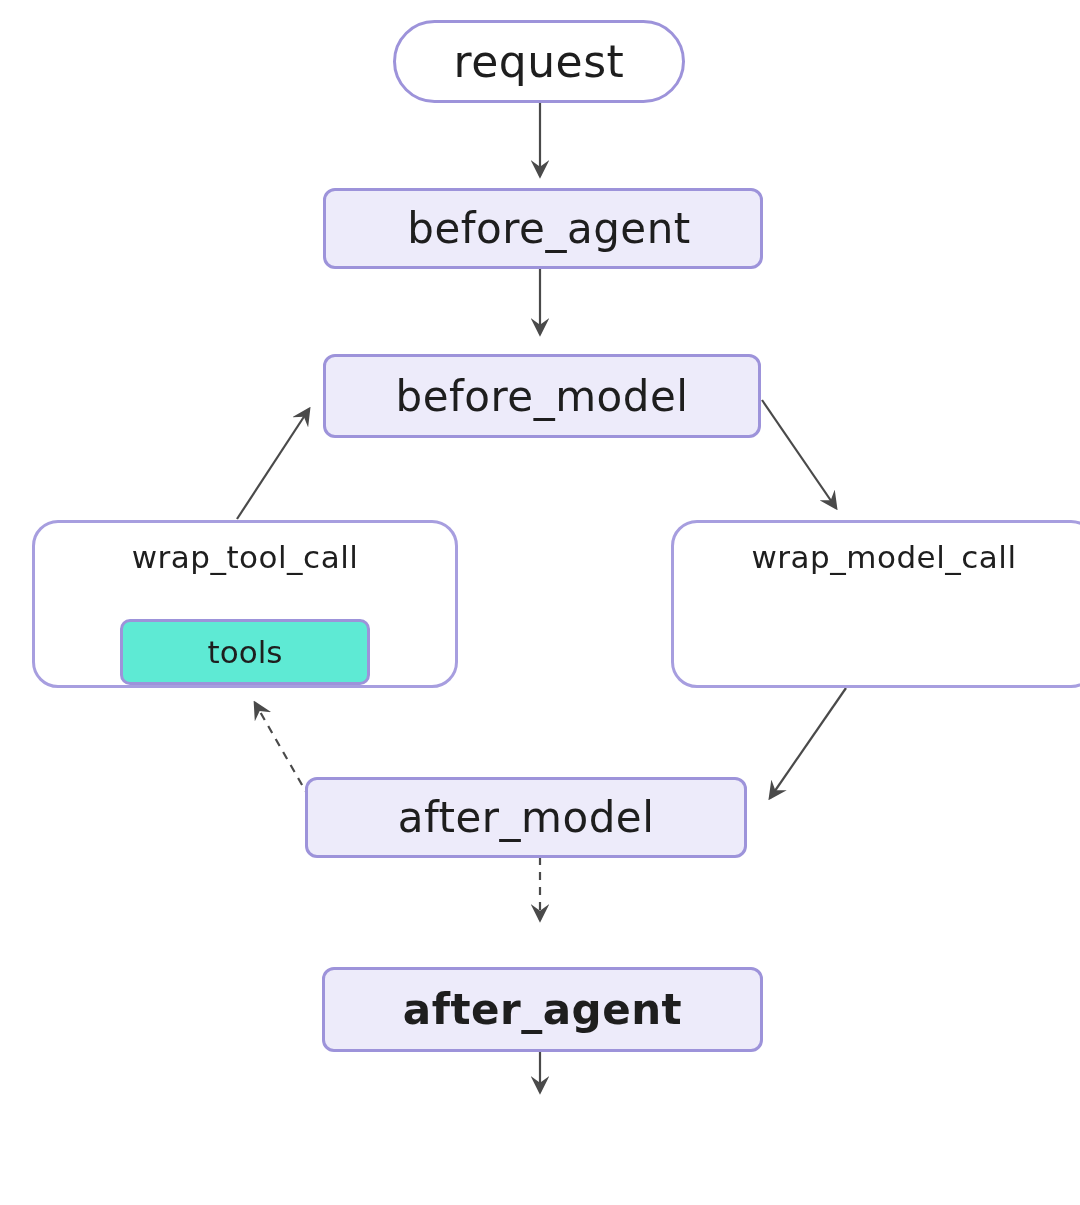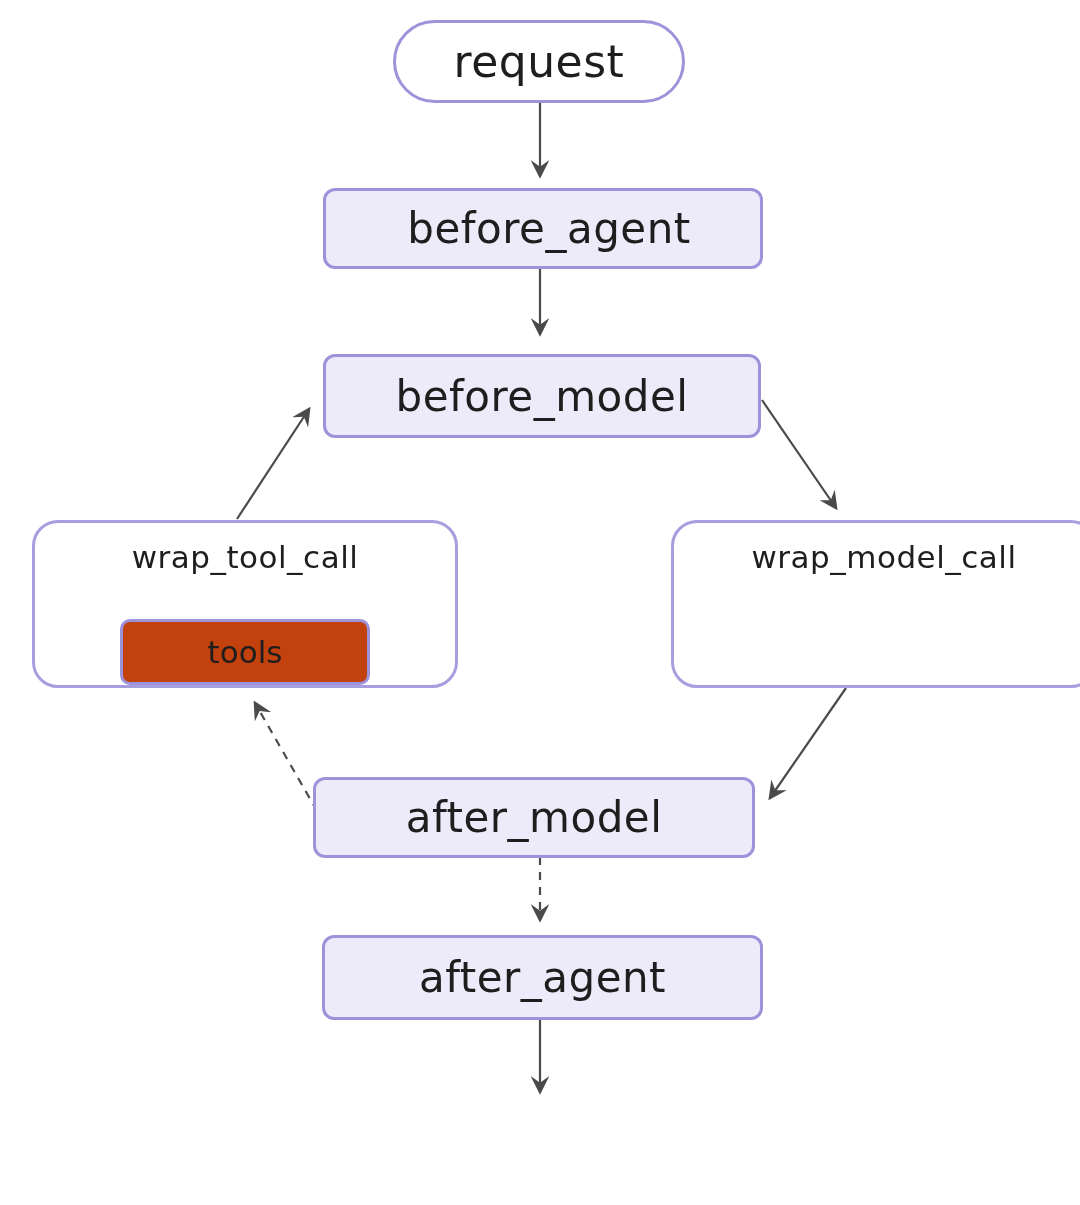--- a/index.html
+++ b/index.html
@@ -59,21 +59,21 @@
     margin-bottom: 12px;
     white-space: nowrap;
   }
   .inner-node {
     display: flex;
     align-items: center;
     justify-content: center;
     box-sizing: border-box;
     width: 250px;
     height: 66px;
-    background: #c2410c;
+    background: #5eead4;
     border: 3px solid #9d93da;
     border-radius: 10px;
     font-size: 31px;
     white-space: nowrap;
   }
 </style>
 </head>
 <body>
 
 <div class="canvas">
@@ -112,22 +112,22 @@
     <div class="sg-label">wrap_tool_call</div>
     <div class="inner-node">
       <span>tools</span>
     </div>
   </div>
 
   <div class="subgraph" style="left:632px; top:520px; width:426px; height:168px;margin-left:39px;">
     <div class="sg-label">wrap_model_call</div>
   </div>
 
-  <div class="node" style="left:313px; top:777px; width:442px; height:81px;">
+  <div class="node" style="left:305px; top:777px; width:442px; height:81px;">
     <span>after_model</span>
   </div>
 
-  <div class="node" style="left:322px; top:935px; width:441px; height:85px;">
+  <div class="node" style="left:322px; top:967px; width:441px; height:85px;font-weight:bold;">
     <span>after_agent</span>
   </div>
 
 
 </div>
 
 </body></html>

